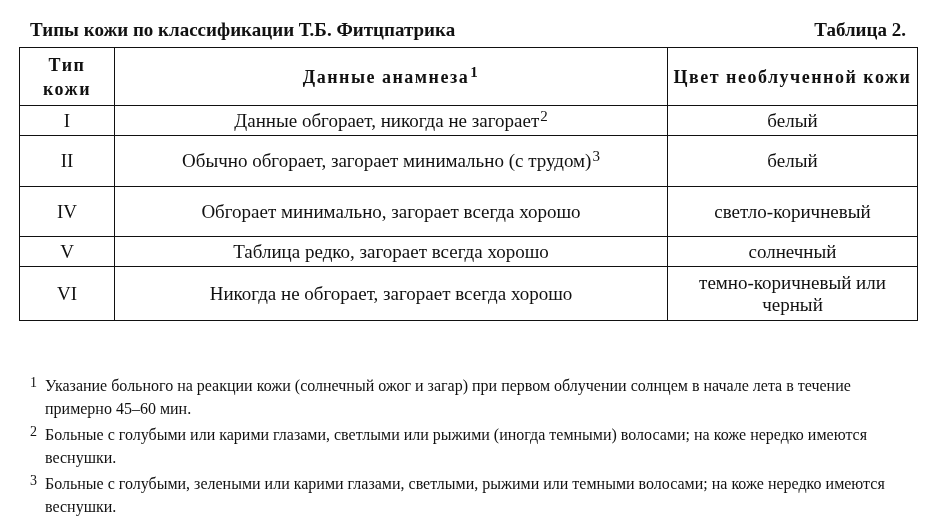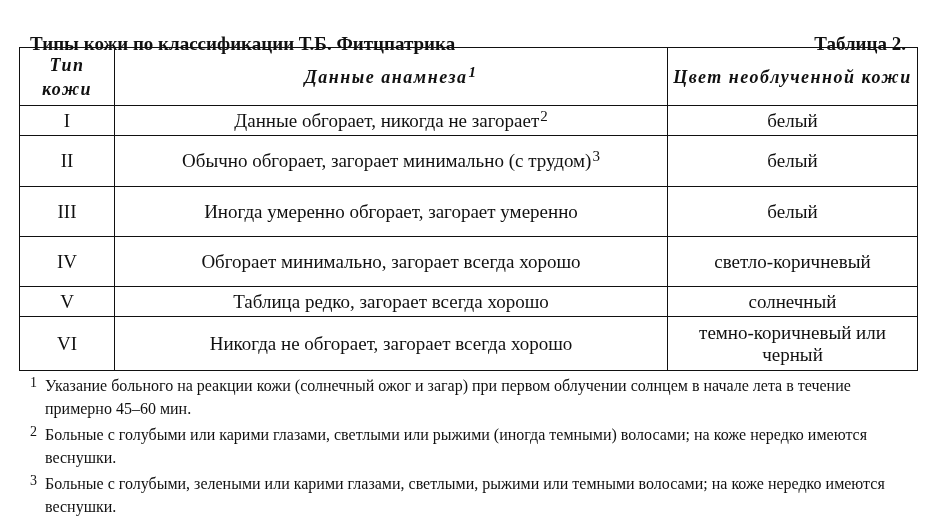--- a/index.html
+++ b/index.html
@@ -11,21 +11,21 @@
       width: 936px;
       height: 530px;
       position: relative;
       overflow: hidden;
       font-family: "Liberation Serif", "DejaVu Serif", serif;
       color: #111111;
     }
     .title-row {
       position: absolute;
       left: 30px;
-      top: 32px;
+      top: 18px;
       width: 876px;
       height: 24px;
       font-weight: bold;
       font-size: 19px;
       line-height: 24px;
     }
     .title-left { position: absolute; left: 0; top: 0; }
     .title-right { position: absolute; right: 0; top: 0; }
 
     table.skin {
@@ -47,21 +47,21 @@
     }
     table.skin th {
       font-weight: bold;
       letter-spacing: 1.5px;
       font-size: 18px;
       line-height: 24px;
     }
     col.c1 { width: 95px; }
     col.c2 { width: 553px; }
     col.c3 { width: 250px; }
-    tr.h-head { height: 58px; font-style: italic; }
+    tr.h-head { height: 58px; }
     tr.h-1 { height: 30px; }
     tr.h-2 { height: 51px; }
     tr.h-3 { height: 50px; }
     tr.h-4 { height: 50px; margin-top: 6px; }
     tr.h-5 { height: 30px; }
     tr.h-6 { height: 54px; }
     sup.fn {
       font-size: 15px;
       vertical-align: 6px;
       line-height: 0;
@@ -115,25 +115,20 @@
     <tr class="h-1">
       <td>I</td>
       <td><span>Данные обгорает, никогда не загорает</span><sup class="fn">2</sup></td>
       <td>белый</td>
     </tr>
     <tr class="h-2">
       <td>II</td>
       <td><span>Обычно обгорает, загорает минимально (с трудом)</span><sup class="fn">3</sup></td>
       <td>белый</td>
     </tr>
-    <tr class="h-3">
-      <td>III</td>
-      <td>Иногда умеренно обгорает, загорает умеренно</td>
-      <td>белый</td>
-    </tr>
     <tr class="h-4">
       <td>IV</td>
       <td>Обгорает минимально, загорает всегда хорошо</td>
       <td>светло-коричневый</td>
     </tr>
     <tr class="h-5">
       <td>V</td>
       <td>Таблица редко, загорает всегда хорошо</td>
       <td>солнечный</td>
     </tr>

